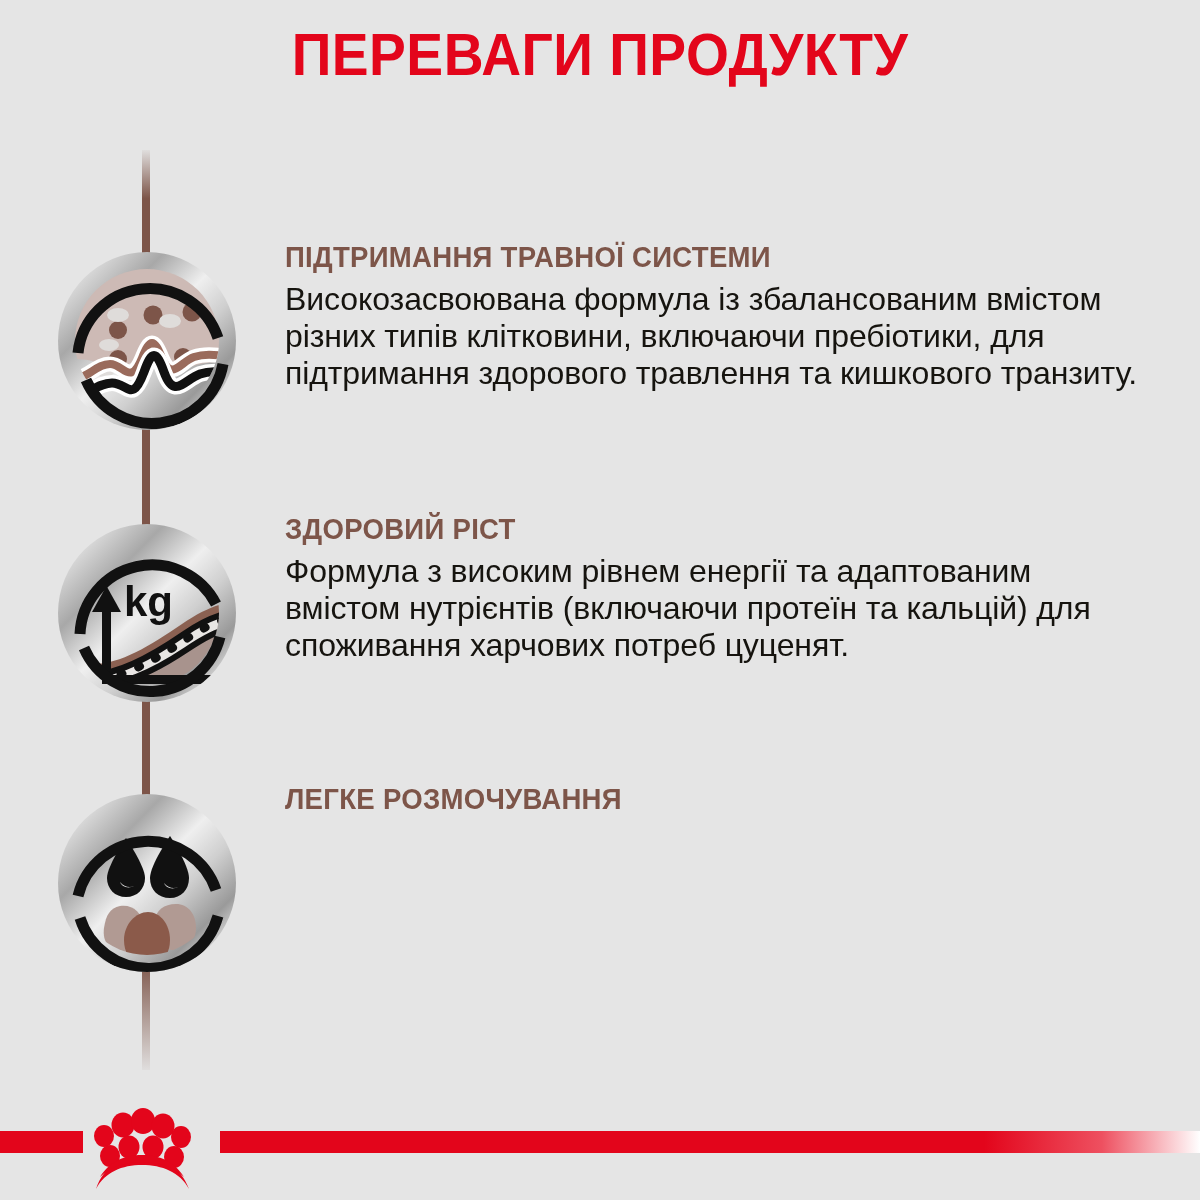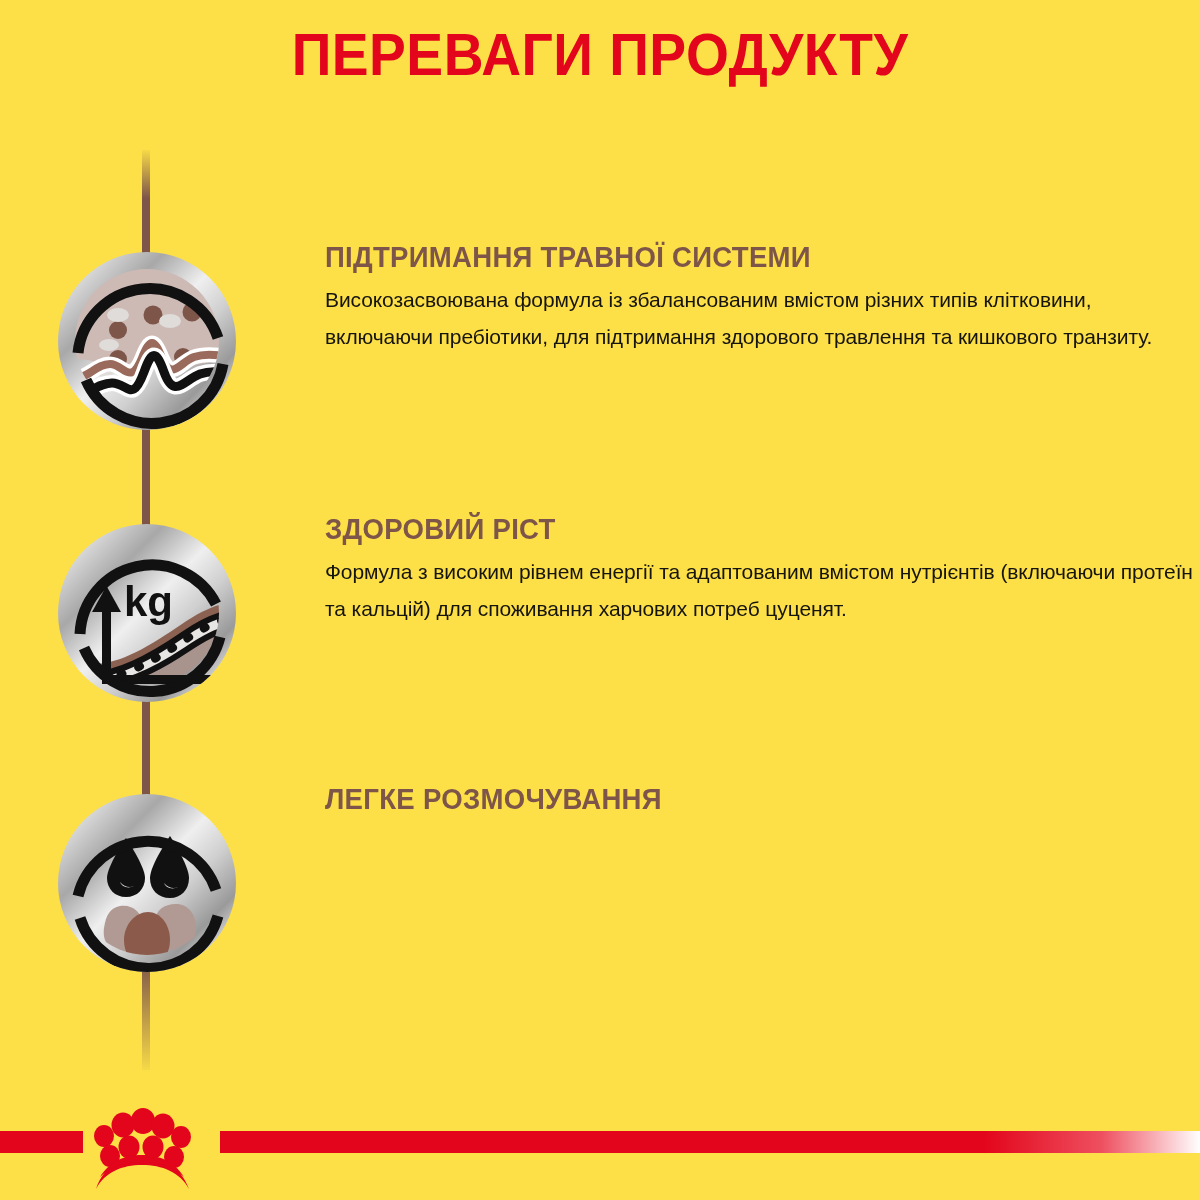--- a/index.html
+++ b/index.html
@@ -10,21 +10,21 @@
     height: 1200px;
     background: #ffffff;
     font-family: "Liberation Sans", sans-serif;
     overflow: hidden;
   }
 
   #page {
     position: relative;
     width: 1200px;
     height: 1200px;
-    background: #fde047;
+    background: #e5e5e5;
   }
 
   
   .page-title {
     position: absolute;
     left: 0;
     top: 22px;
     width: 1200px;
     text-align: center;
     font-size: 60px;
@@ -92,37 +92,36 @@
         #bdbdbd 100%);
     overflow: hidden;
   }
 
   .icon-disc svg { display: block; }
 
   .text-col {
     position: absolute;
     left: 285px;
     width: 870px;
-    margin-left: 40px;
   }
 
   .benefit-heading {
     font-size: 29px;
     line-height: 34px;
     font-weight: bold;
     color: #7d5549;
     letter-spacing: 0.3px;
     transform: scaleX(0.95);
     transform-origin: left center;
     white-space: nowrap;
     margin-bottom: 7px;
   }
 
   .benefit-body {
-    font-size: 21px;
+    font-size: 32px;
     line-height: 37px;
     color: #16140f;
     letter-spacing: -0.1px;
   }
 
   
   .footer {
     position: absolute;
     left: 0;
     top: 1105px;

